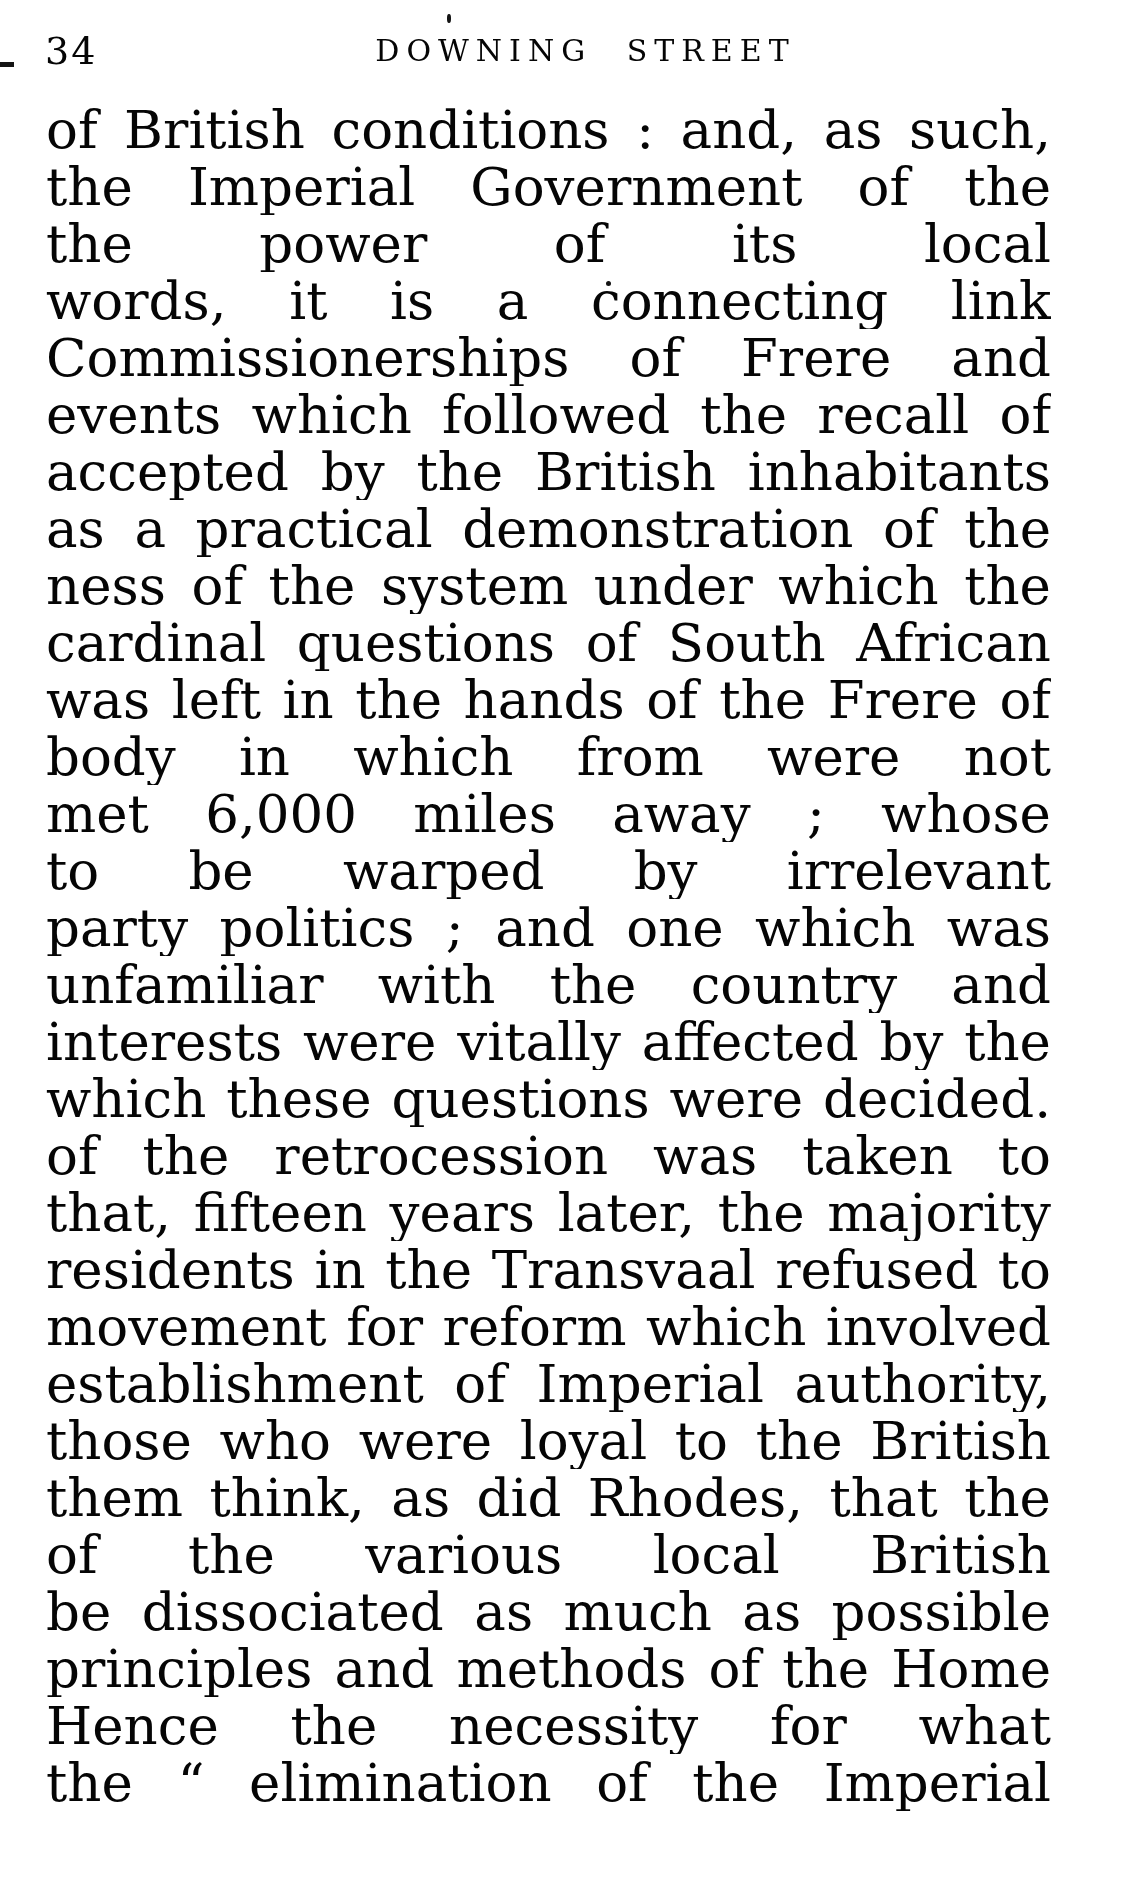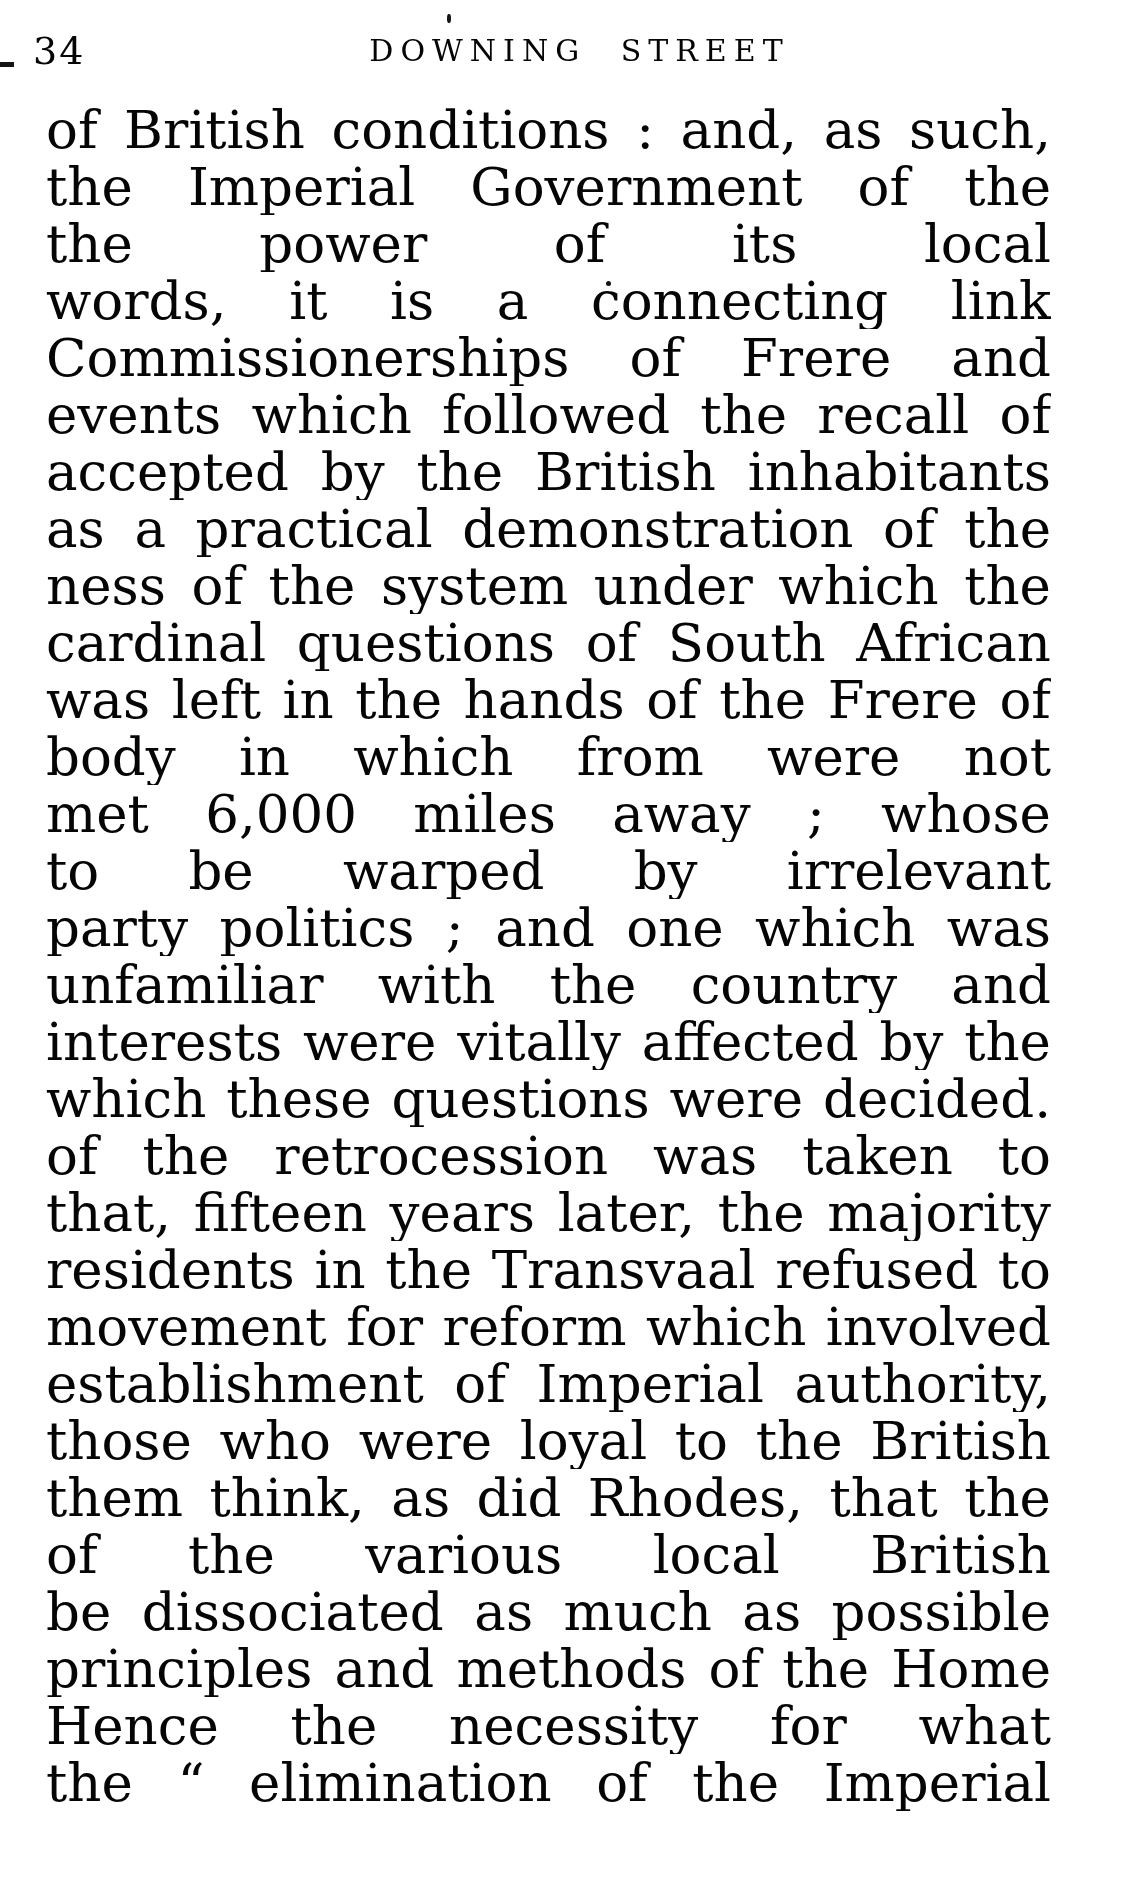--- a/index.html
+++ b/index.html
@@ -14,21 +14,21 @@
     height: 1895px;
     background: #ffffff;
     color: #050505;
     font-family: "DejaVu Serif", "Liberation Serif", serif;
     overflow: hidden;
   }
   
   .page-header {
     position: absolute;
     top: 30px;
-    left: 0;
+    left: 12px;
     right: 0;
     height: 44px;
     font-size: 38px;
     line-height: 38px;
     padding-left: 36px;
   }
   .page-number {
     position: absolute;
     left: 33px;
     top: 2px;

